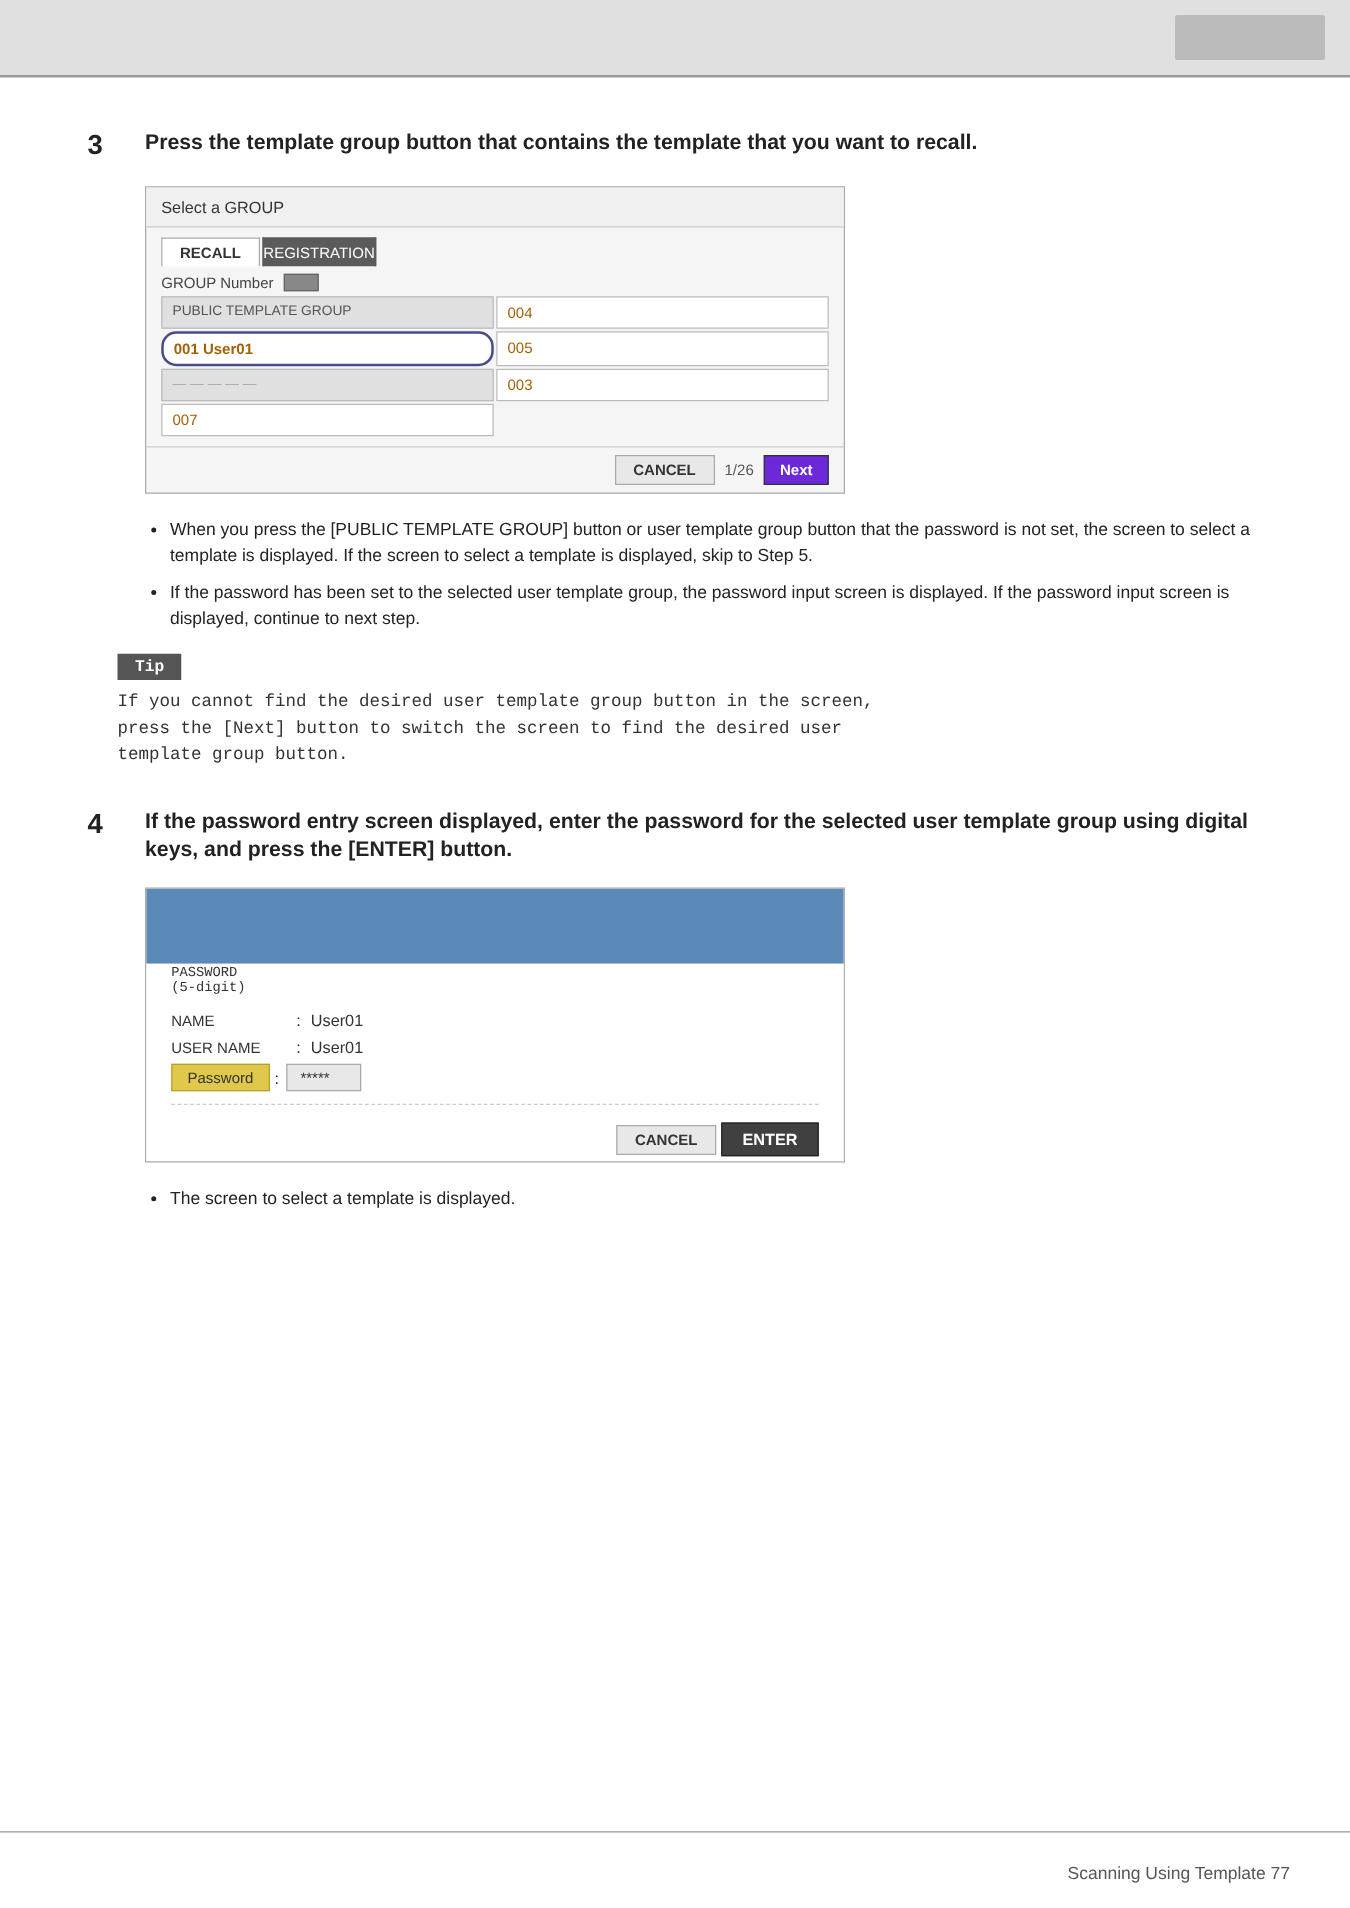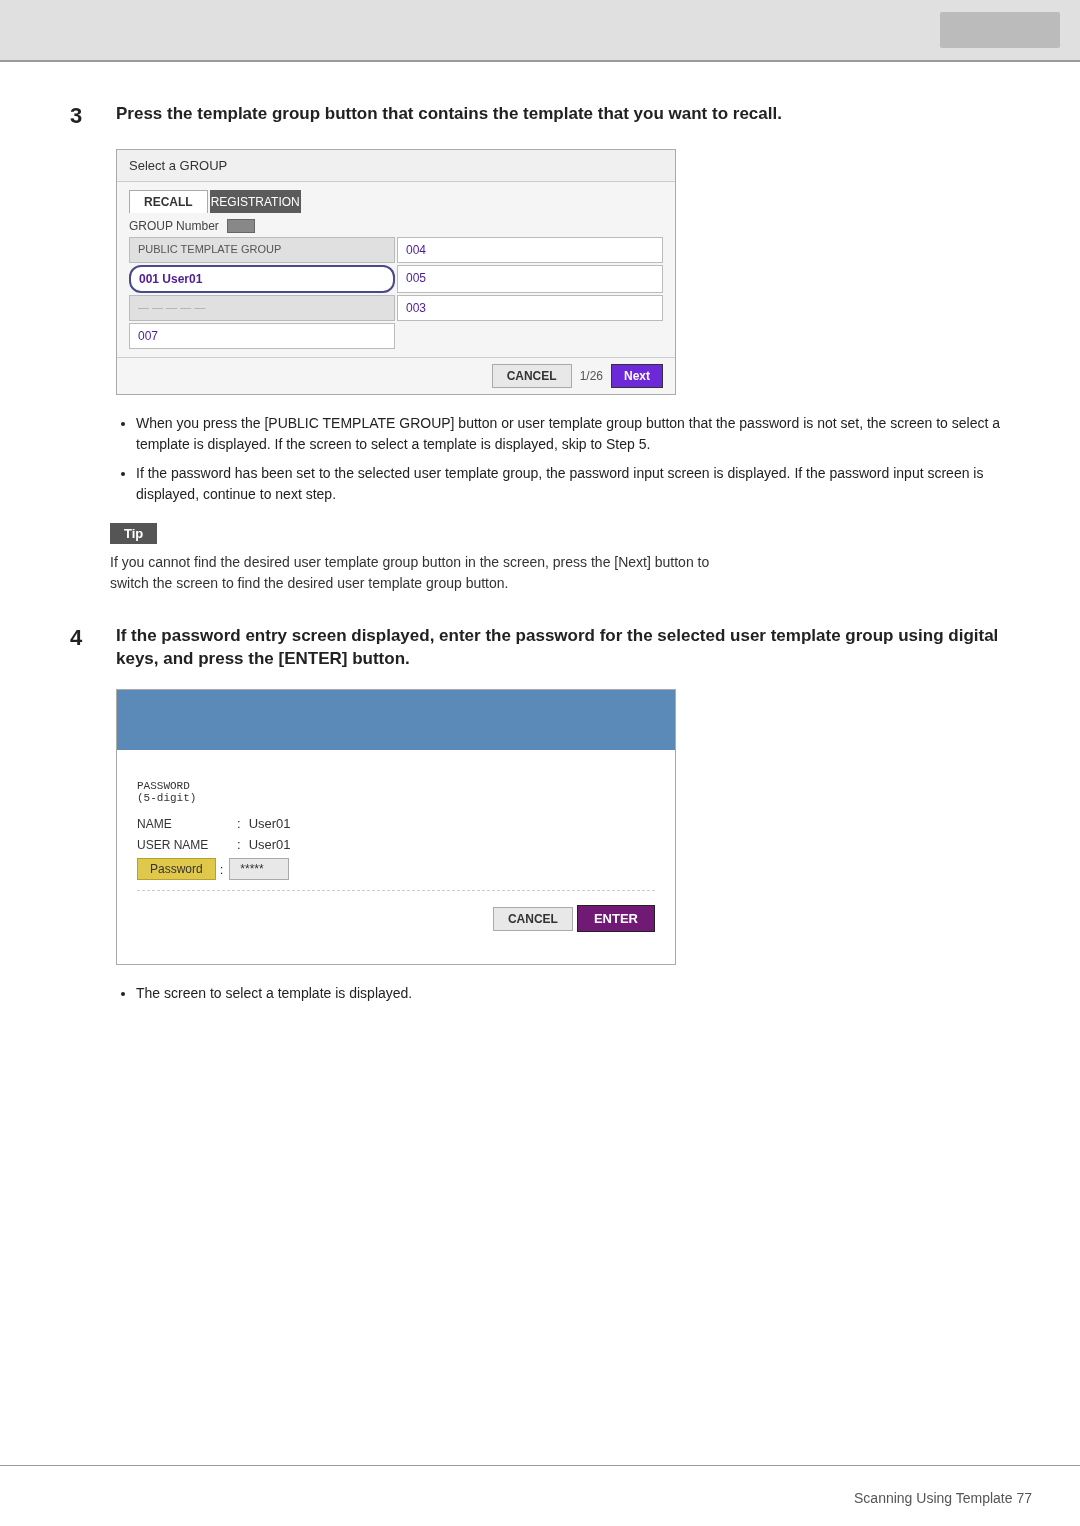--- a/index.html
+++ b/index.html
@@ -133,21 +133,21 @@
       grid-template-columns: 1fr 1fr;
       padding: 0 12px 8px 12px;
       gap: 2px;
     }
 
     .ui-cell {
       border: 1px solid #bbb;
       background: #fff;
       padding: 5px 8px;
       font-size: 12px;
-      color: #4c1d95;
+      color: #a16207;
       min-height: 26px;
     }
 
     .ui-cell.selected {
       border: 2px solid #4a4a8a;
       background: #fff;
     }
 
     .ui-cell.gray-bg {
       background: #e0e0e0;
@@ -197,23 +197,24 @@
     .bullet-list li {
       margin-bottom: 8px;
       line-height: 1.5;
       font-size: 14px;
       list-style: disc;
       margin-left: 20px;
     }
 
     
     .tip-box {
-      margin-left: 40px;
+      margin-left: 24px;
       margin-bottom: 16px;
       width: 620px;
+      font-family: Liberation Mono, monospace;
     }
 
     .tip-label {
       background: #555;
       color: #fff;
       display: inline-block;
       padding: 3px 14px;
       font-size: 13px;
       font-weight: bold;
       margin-bottom: 8px;
@@ -234,21 +235,21 @@
       overflow: hidden;
     }
 
     .password-ui-header {
       background: #5b8ab8;
       height: 60px;
     }
 
     .password-ui-body {
       background: #fff;
-      padding: 30px 20px;
+      padding: 2px 20px;
     }
 
     .password-label {
       font-size: 11px;
       color: #333;
       font-family: 'Courier New', monospace;
       margin-bottom: 12px;
     }
 
     .password-row {
@@ -310,21 +311,21 @@
 
     .password-ui-footer {
       display: flex;
       justify-content: flex-end;
       align-items: center;
       padding: 6px 0 2px 0;
       gap: 4px;
     }
 
     .btn-enter {
-      background: #701a75;
+      background: #404040;
       border: 1px solid #222;
       padding: 5px 16px;
       font-size: 13px;
       font-weight: bold;
       color: #fff;
       cursor: pointer;
     }
 
     
     .bottom-divider {

